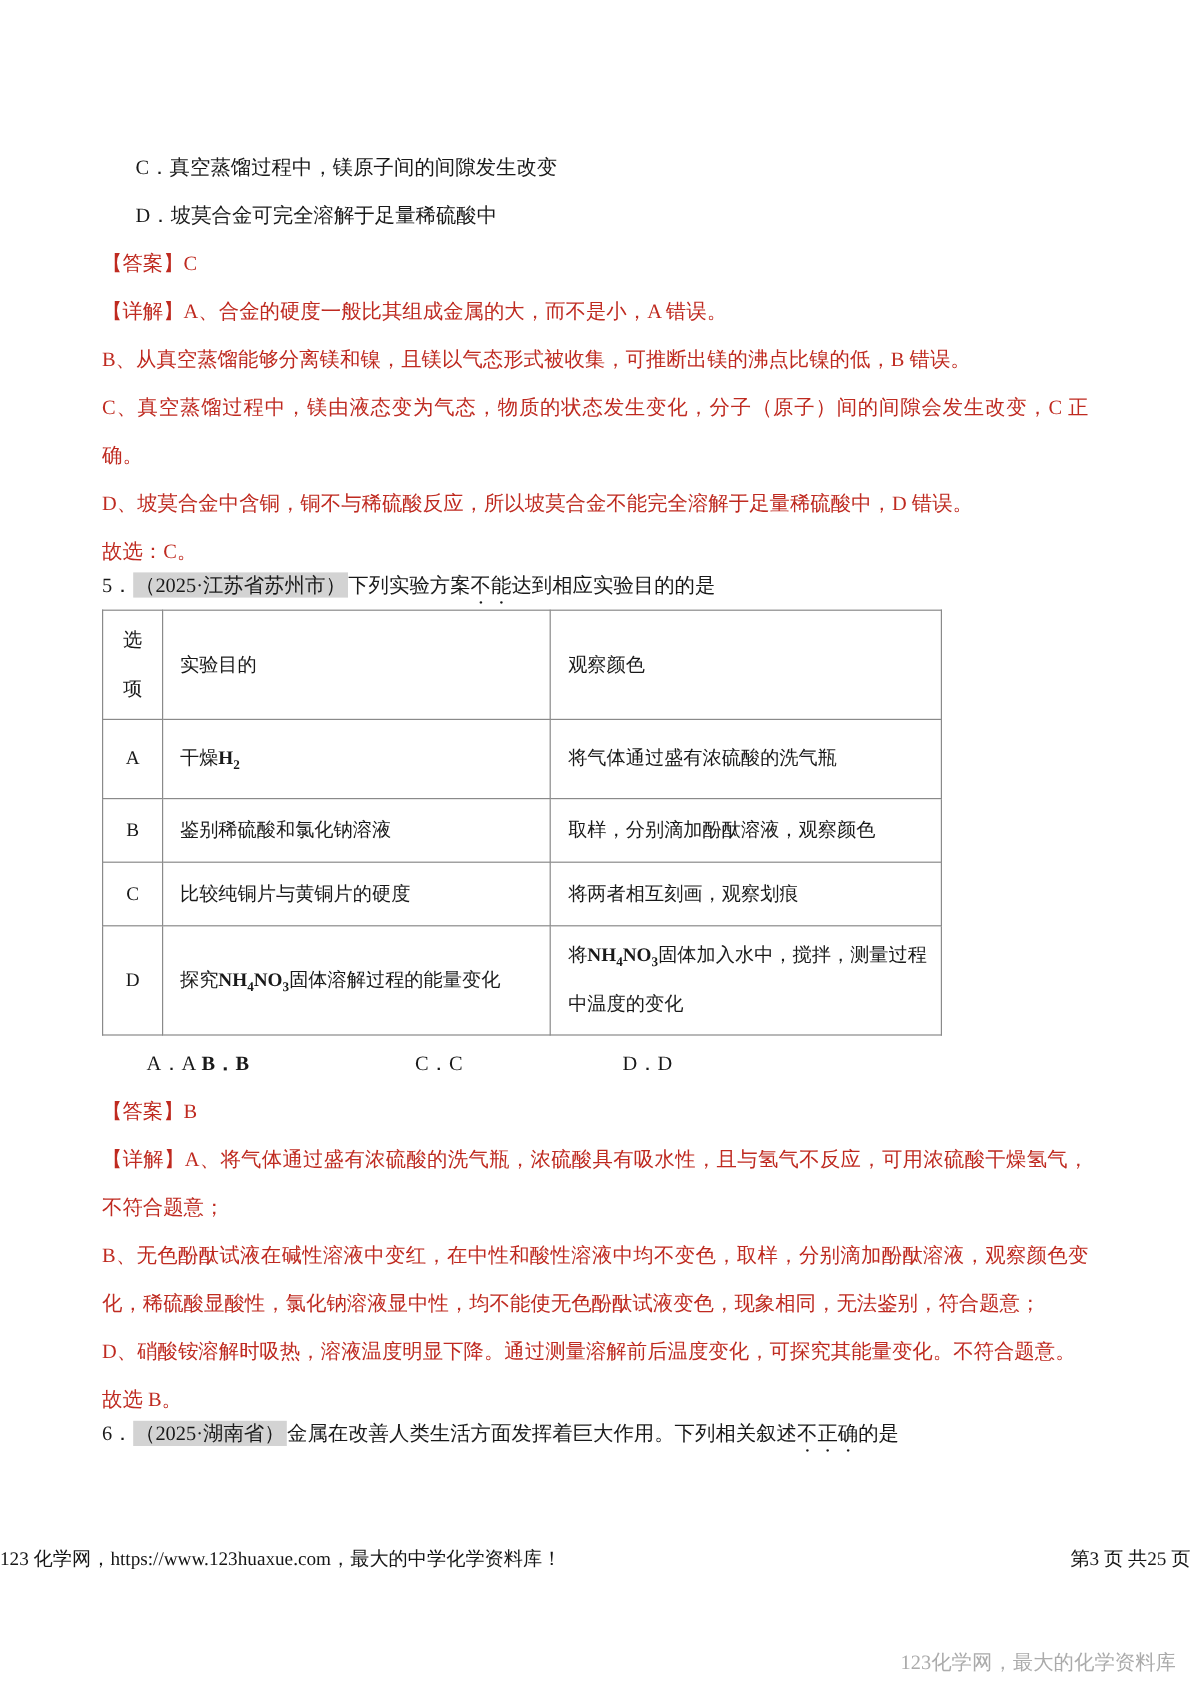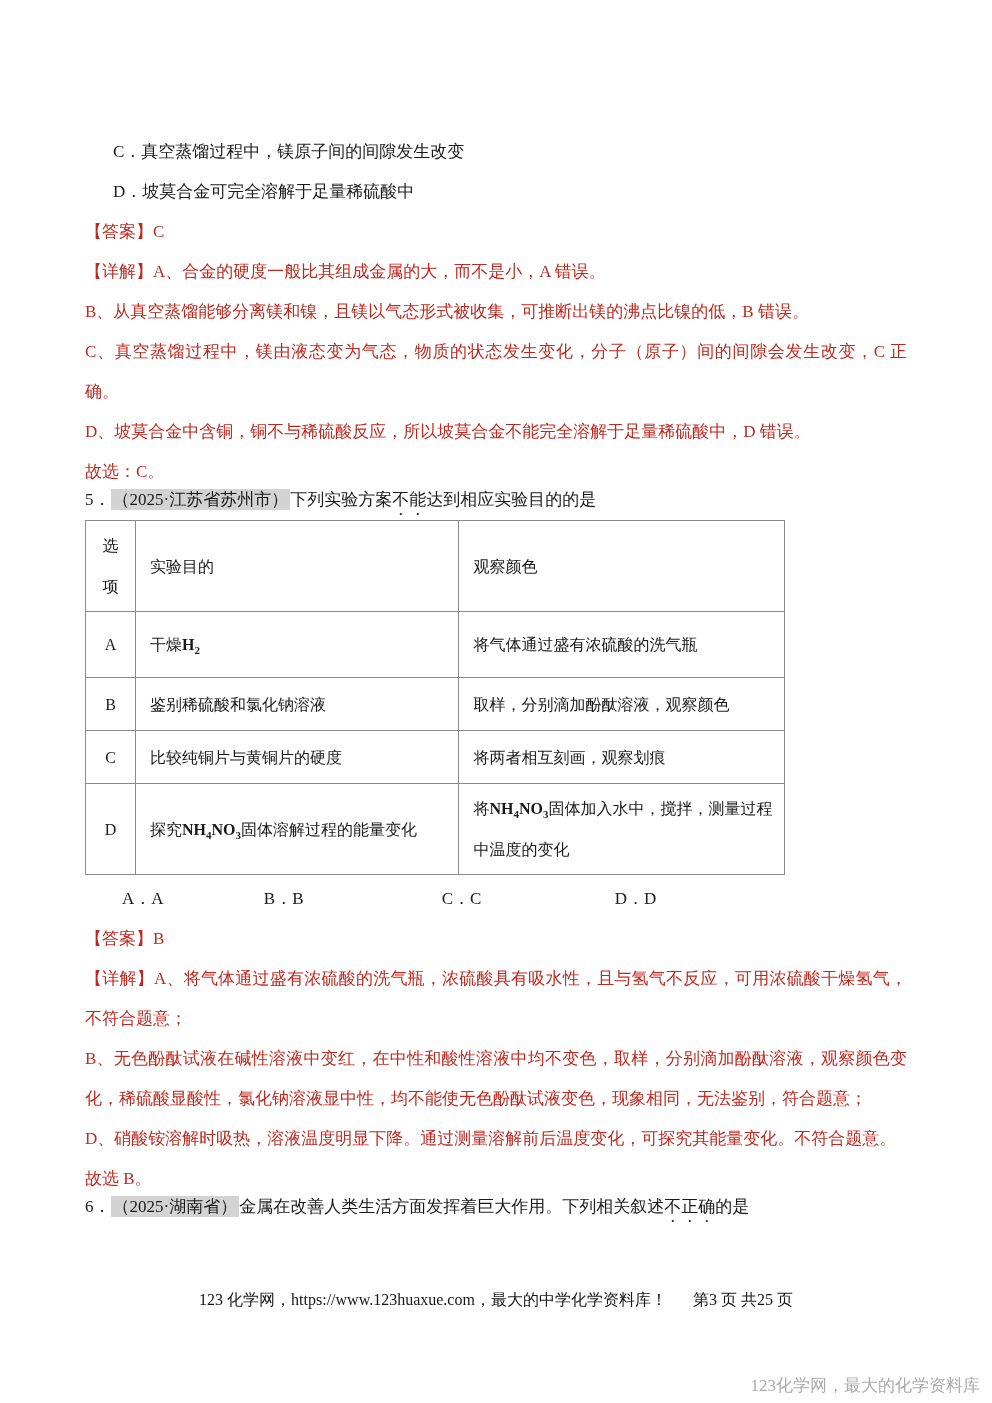--- a/index.html
+++ b/index.html
@@ -11,21 +11,21 @@
   }
   *{box-sizing:border-box;}
   html,body{margin:0;padding:0;}
   body{
     width:992px;height:1403px;position:relative;overflow:hidden;
     background:#ffffff;
     font-family:"Liberation Serif","DejaVu Serif",serif;
     color:var(--ink);
     font-size:17px;
   }
-  .content{position:absolute;left:85px;top:12px;width:822px;}
+  .content{position:absolute;left:85px;top:0;width:822px;}
   .line{margin:0;line-height:40px;text-align:justify;}
   .first{margin-top:120px;}
   .indent{padding-left:28px;}
   .red{color:var(--red);}
   .stem{margin-top:-12px;}
   .hl{background:var(--hl);padding:1px 2px;}
   .emph{
     -webkit-text-emphasis:filled dot;
     -webkit-text-emphasis-position:under right;
     text-emphasis:filled dot;
@@ -49,26 +49,26 @@
   thead tr{height:91px;}
   tbody tr:nth-child(1){height:66px;}
   tbody tr:nth-child(2){height:53px;}
   tbody tr:nth-child(3){height:53px;}
   tbody tr:nth-child(4){height:91px;}
   .vert{display:inline-block;width:1.05em;word-break:break-all;line-height:41px;}
   sub{font-size:11px;line-height:0;}
   .choices{margin-top:4px;line-height:40px;white-space:nowrap;}
   .choices span{display:inline-block;}
   .choices .c0{margin-left:37px;}
-  .choices .c1{margin-left:96px;}
+  .choices .c1{font-weight:bold;}
   .choices .c2{margin-left:134px;}
   .choices .c3{margin-left:129px;}
   .footer{
     position:absolute;left:0;top:1288px;width:992px;
-    display:flex;justify-content:center;gap:26px;
+    display:flex;justify-content:space-between;gap:26px;
     font-size:16px;line-height:24px;color:#161616;white-space:nowrap;
   }
   .watermark{
     position:absolute;right:12px;top:1374px;
     color:var(--wm);font-size:17px;line-height:24px;white-space:nowrap;
   }
 </style>
 </head>
 <body>
 

